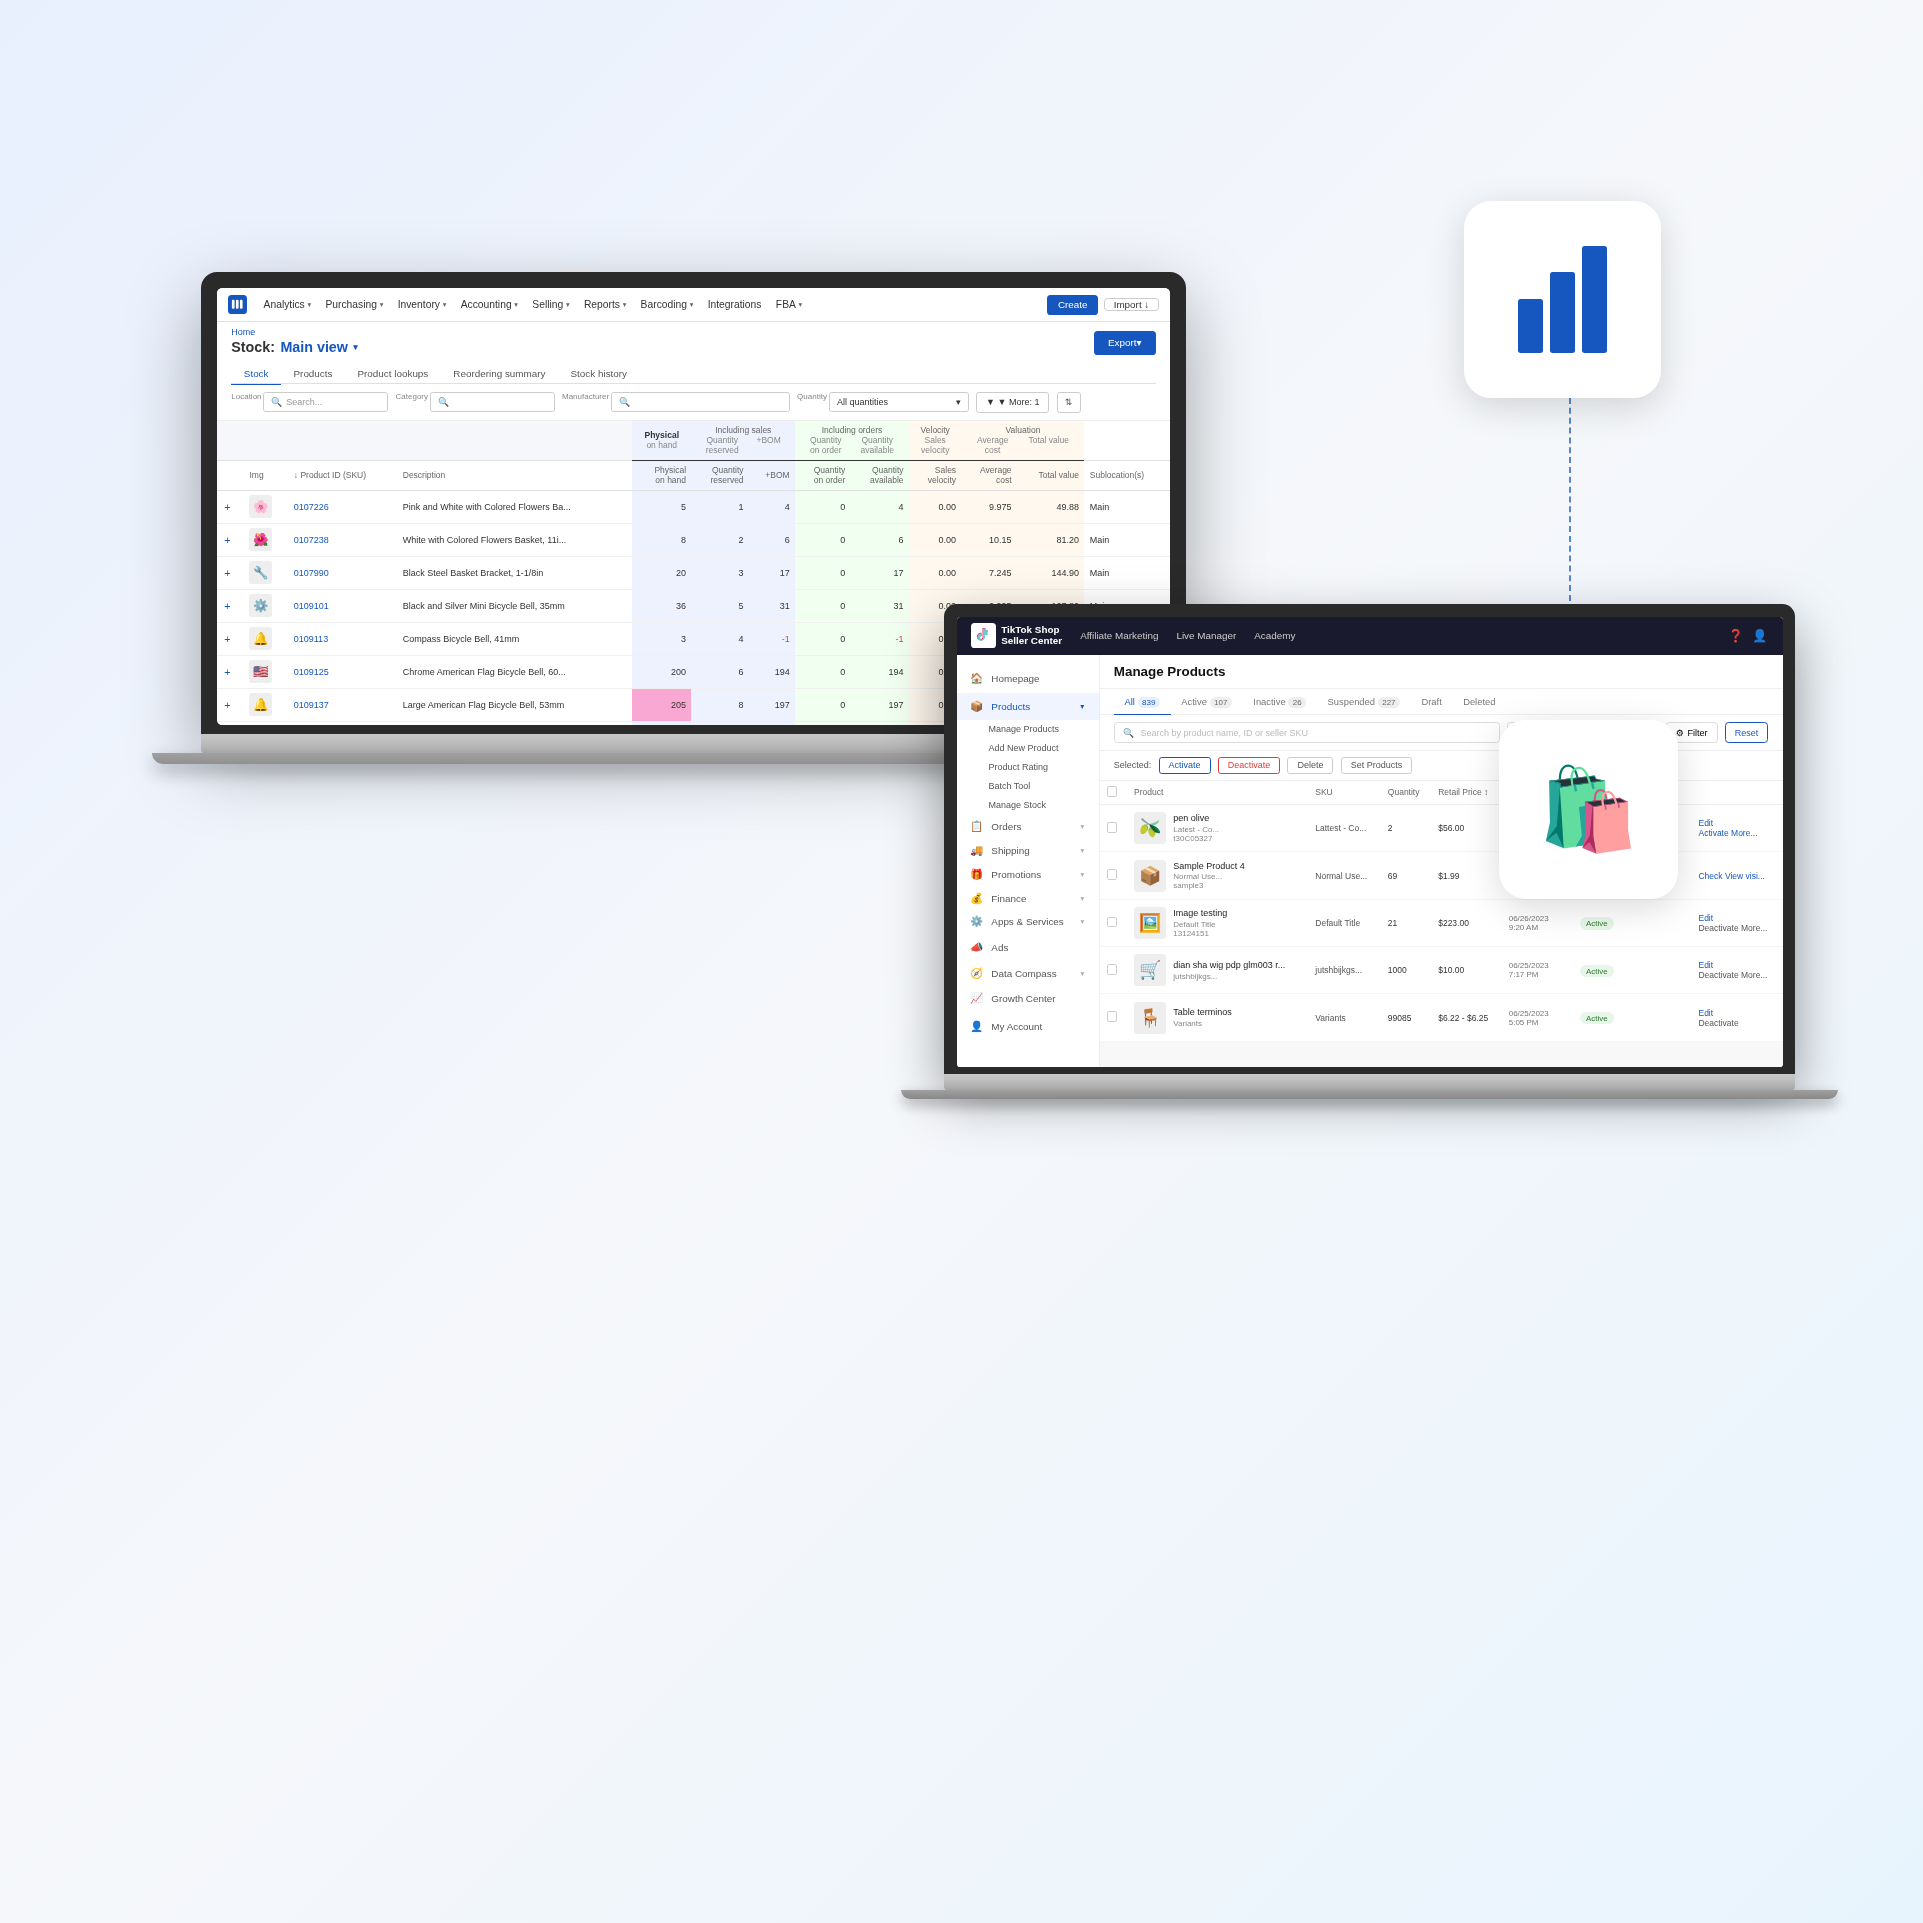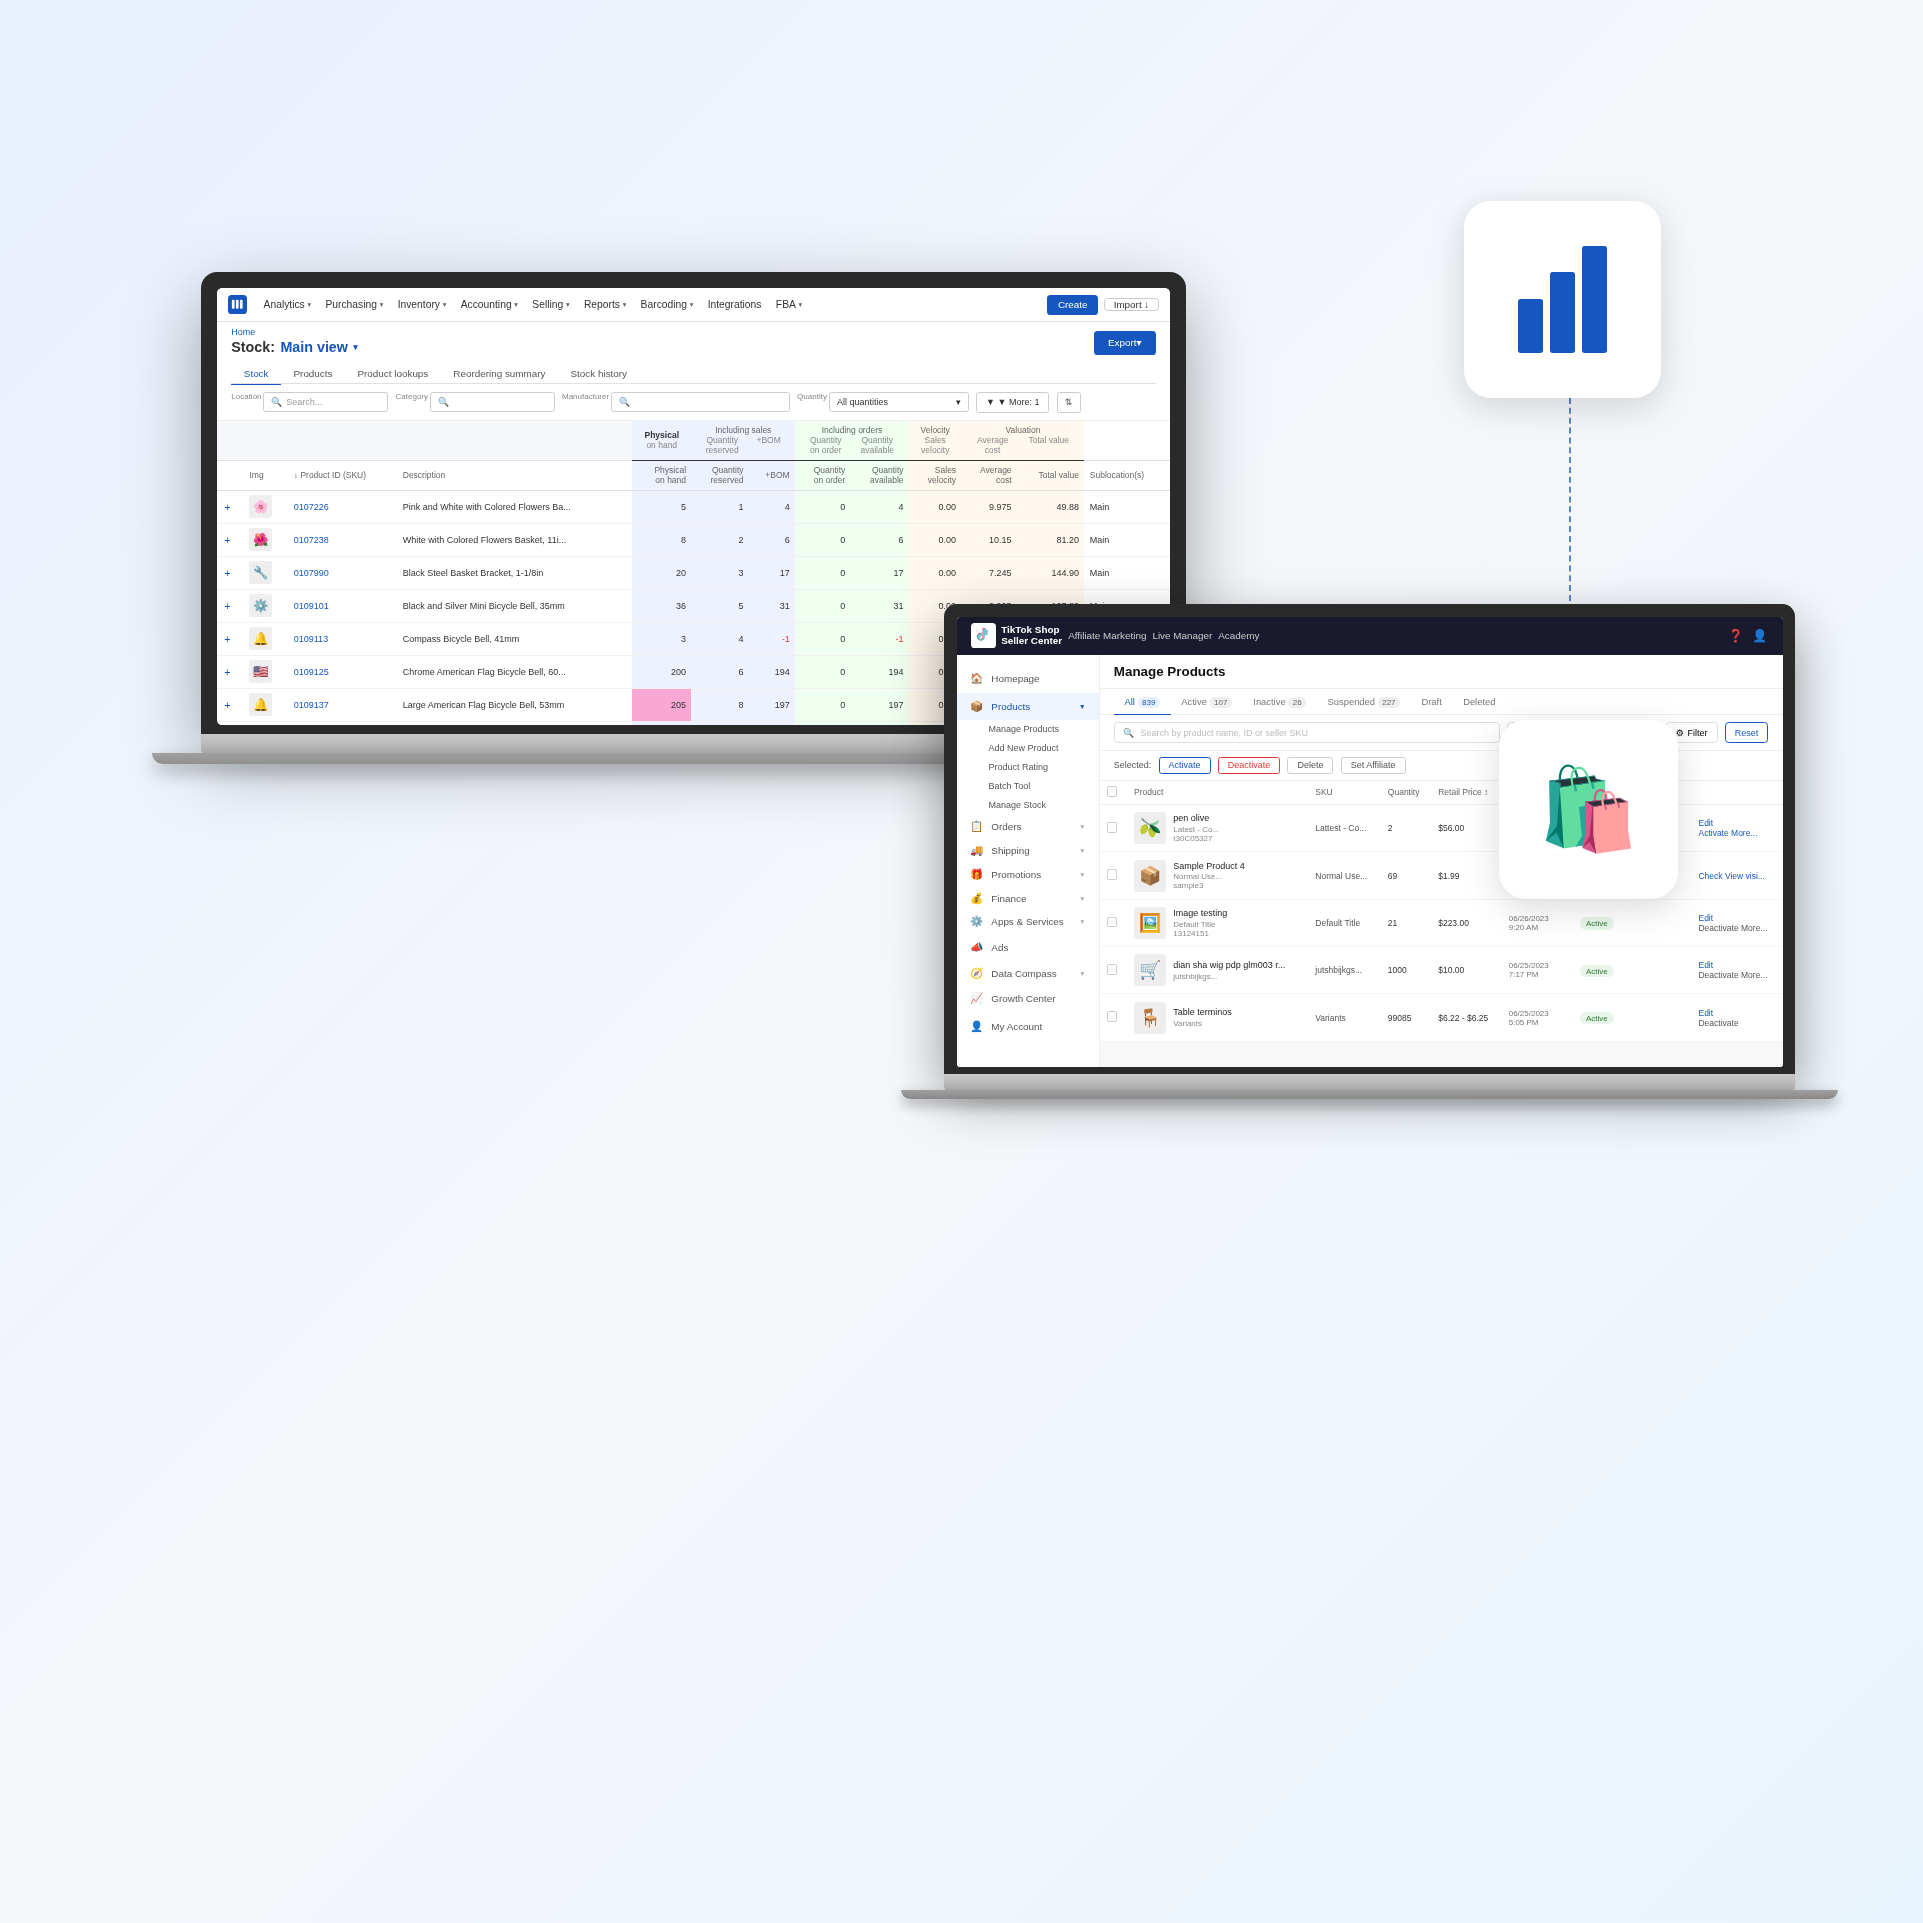--- a/index.html
+++ b/index.html
@@ -371,21 +371,21 @@
       box-shadow: 0 5.4px 14.3px rgba(0,0,0,0.35);
     }
 
     
     .tt-nav {
       background: #1a1a2e;
       padding: 0 14.3px;
       display: flex;
       align-items: center;
       height: 38px;
-      gap: 6px;
+      gap: 18px;
     }
 
     .tt-nav-logo {
       display: flex;
       align-items: center;
       gap: 5.4px;
     }
 
     .tt-logo-icon {
       width: 25px;
@@ -1221,21 +1221,21 @@
                 <span>Filter</span>
               </div>
               <button class="tt-reset-btn">Reset</button>
             </div>
 
             <div class="tt-action-bar">
               <span class="tt-action-bar-label">Selected:</span>
               <button class="tt-act-btn">Activate</button>
               <button class="tt-act-btn red">Deactivate</button>
               <button class="tt-act-btn gray">Delete</button>
-              <button class="tt-act-btn gray">Set Affiliate</button>
+              <button class="tt-act-btn gray">Set Products</button>
             </div>
 
             <div style="overflow:auto; background:#fff;">
               <table class="tt-table">
                 <thead>
                   <tr>
                     <th><span class="cb"></span></th>
                     <th>Product</th>
                     <th>SKU</th>
                     <th>Quantity</th>

